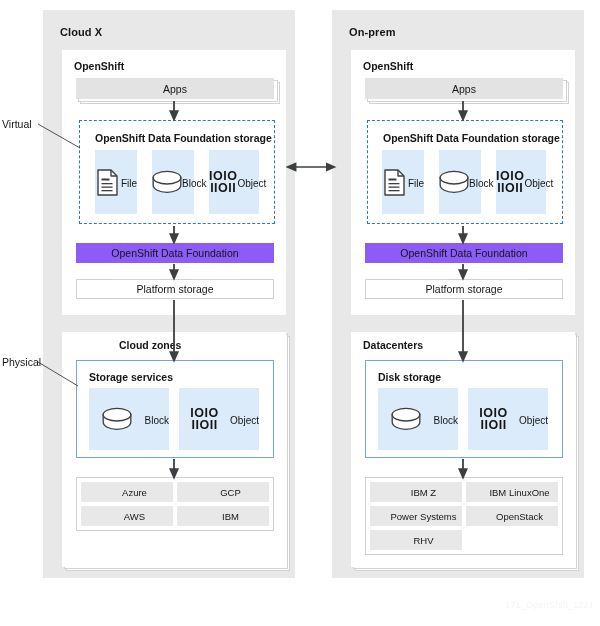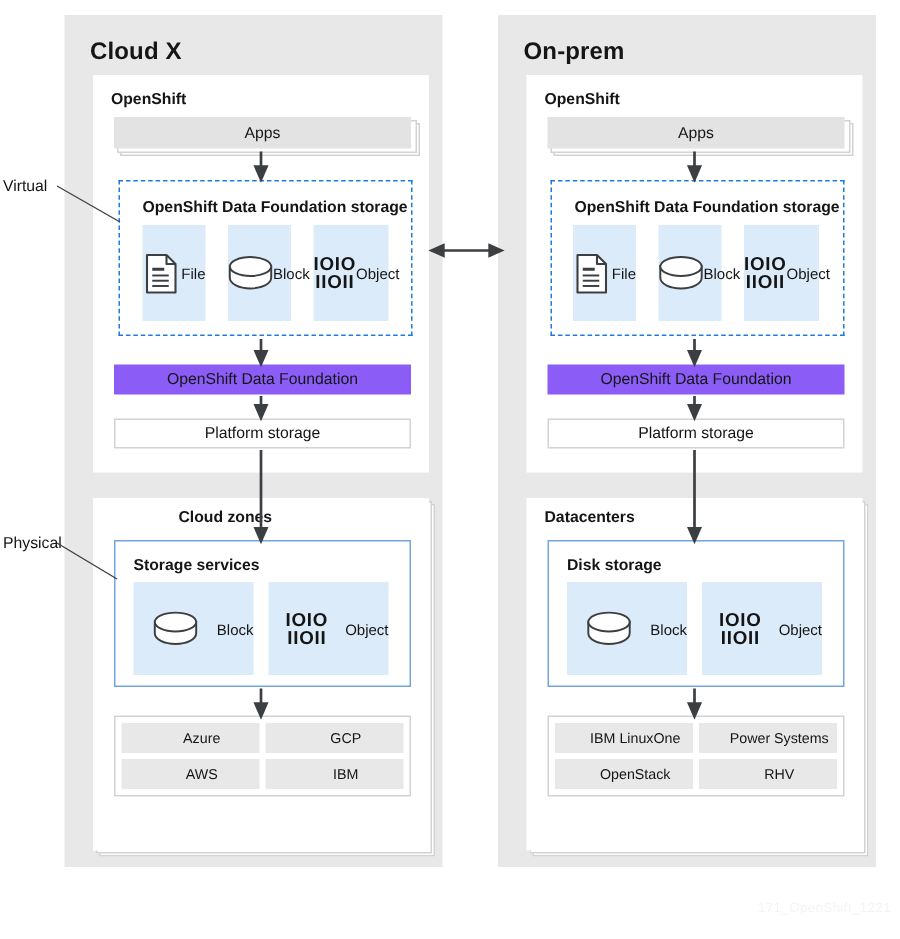--- a/index.html
+++ b/index.html
@@ -23,21 +23,21 @@
     white-space: nowrap;
   }
 
   
   .env-panel {
     position: absolute;
     background: #e8e8e8;
   }
   .env-title {
     position: absolute;
-    font-size: 16px;
+    font-size: 11px;
     font-weight: bold;
     color: #151515;
     letter-spacing: .1px;
   }
 
   
   .card {
     position: absolute;
     background: #ffffff;
   }
@@ -332,20 +332,21 @@
     <div class="tile-icon">
       <div class="obj-glyph">
         <div>IOIO</div>
         <div>IIOII</div>
       </div>
     </div>
     <div class="tile-label">Object</div>
   </div>
 
   <div class="plat-wrap" style="left:365px; top:477px; width:198px;">
+    <div class="plat-cell">IBM Z</div>
     <div class="plat-cell">IBM LinuxOne</div>
     <div class="plat-cell">Power Systems</div>
     <div class="plat-cell">OpenStack</div>
     <div class="plat-cell">RHV</div>
   </div>
 
   <svg id="arrows">
     <defs>
       <marker id="ah" markerWidth="7" markerHeight="7" refX="3.2" refY="3.2" orient="auto" markerUnits="strokeWidth">
         <path d="M0,0.4 L6.4,3.2 L0,6 Z" fill="#3c3f42"></path>

